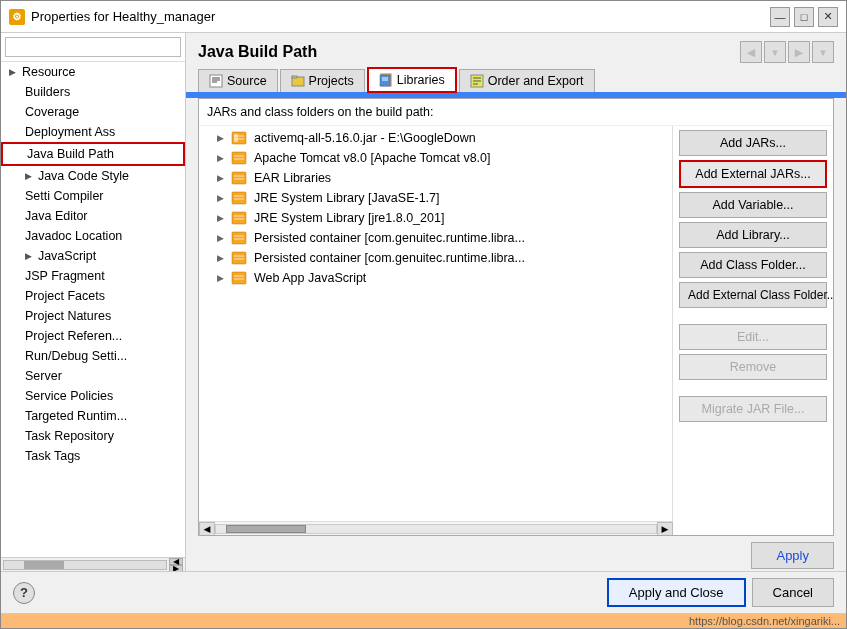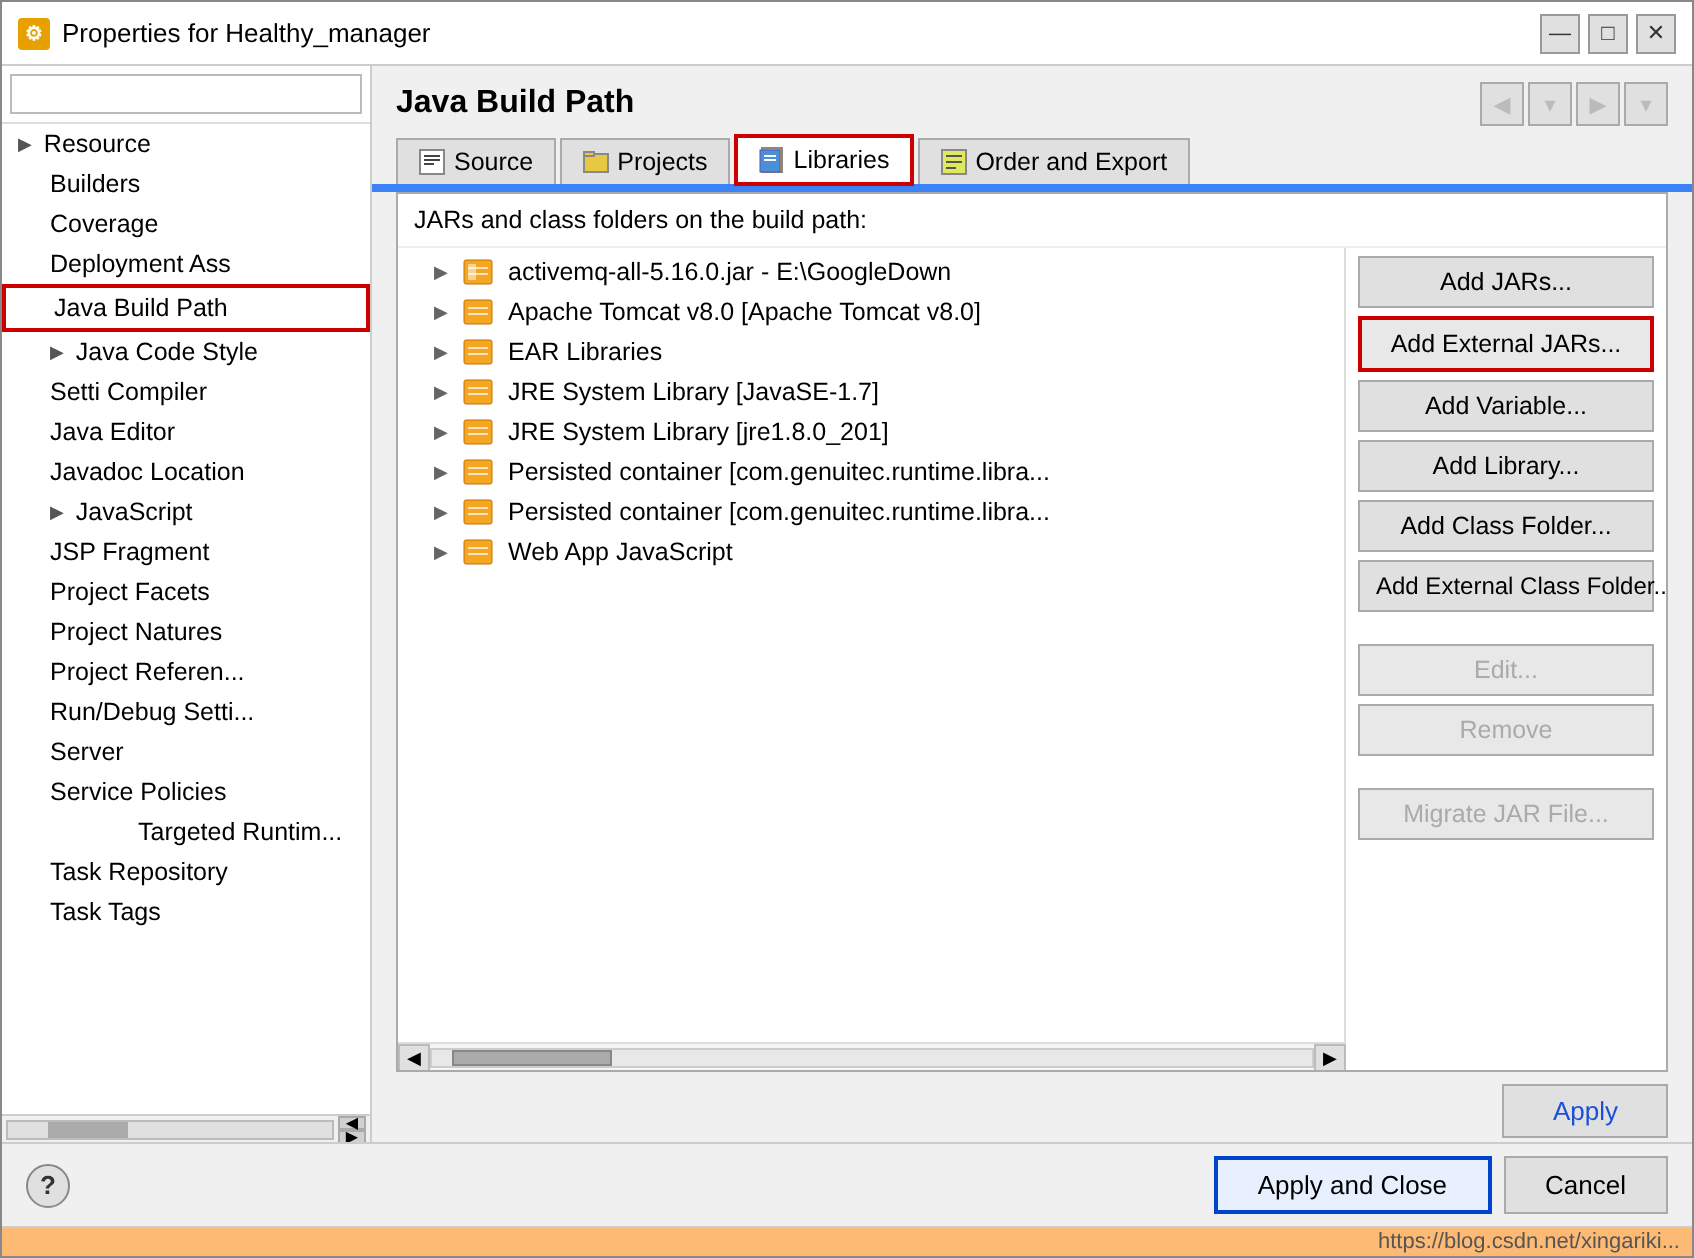--- a/index.html
+++ b/index.html
@@ -155,21 +155,21 @@
       font-size: 11px;
       color: #666;
     }
     .nav-btn.disabled { color: #bbb; cursor: default; }
     
     .tabs-bar {
       display: flex;
       align-items: flex-end;
       padding: 0 12px;
       gap: 2px;
-      border-bottom: 4px solid #3b82f6;
+      border-bottom: 6px solid #3b82f6;
     }
     .tab {
       padding: 4px 10px;
       background: #e0e0e0;
       border: 1px solid #aaa;
       border-bottom: none;
       cursor: pointer;
       font-size: 12.5px;
       display: flex;
       align-items: center;
@@ -400,21 +400,21 @@
         </div>
         <div class="sidebar-item" style="padding-left:24px;">
           <span>Run/Debug Setti...</span>
         </div>
         <div class="sidebar-item" style="padding-left:24px;">
           <span>Server</span>
         </div>
         <div class="sidebar-item" style="padding-left:24px;">
           <span>Service Policies</span>
         </div>
-        <div class="sidebar-item" style="padding-left:24px;margin-left:44px;">
+        <div class="sidebar-item" style="padding-left:24px;">
           <span>Targeted Runtim...</span>
         </div>
         <div class="sidebar-item" style="padding-left:24px;">
           <span>Task Repository</span>
         </div>
         <div class="sidebar-item" style="padding-left:24px;">
           <span>Task Tags</span>
         </div>
       </div>
 

